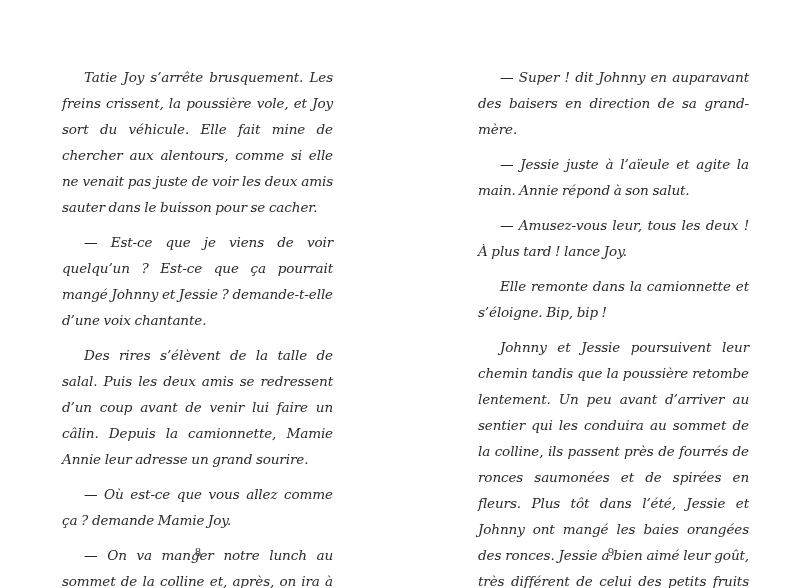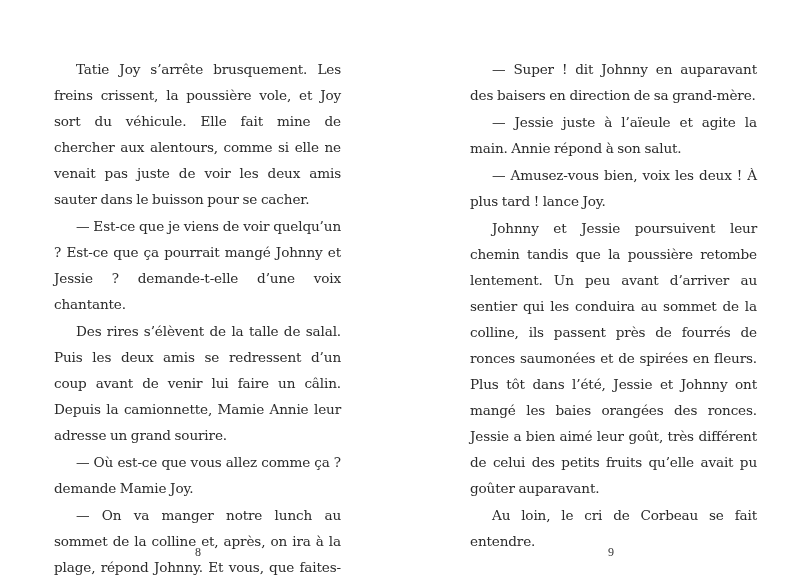--- a/index.html
+++ b/index.html
@@ -6,27 +6,28 @@
   body {
     width: 810px; height: 588px; background: #ffffff;
     position: relative; overflow: hidden;
     font-family: "DejaVu Serif", "Liberation Serif", serif;
     color: #2a2a2a;
   }
   .page { position: absolute; top: 55px; width: 289px; }
   .page.left { left: 53px; }
   .page.right { left: 469px; }
   .para {
-    margin: 1px;
+    margin: 9px;
     font-size: 13.6px;
     line-height: 26px;
     text-align: justify;
     text-indent: 22px;
     letter-spacing: -0.15px;
     word-spacing: -0.5px;
+    font-style: italic;
   }
   .page-num {
     position: absolute; top: 545px; width: 40px; text-align: center;
     font-size: 12px; color: #333;
     font-family: "Liberation Serif", serif;
   }
   .page-num.left { left: 178px; }
   .page-num.right { left: 591px; }
 </style>
 </head>
@@ -37,19 +38,20 @@
   <p class="para">— Est-ce que je viens de voir quelqu’un ? Est-ce que ça pourrait mangé Johnny et Jessie ? demande-t-elle d’une voix chantante.</p>
   <p class="para">Des rires s’élèvent de la talle de salal. Puis les deux amis se redressent d’un coup avant de venir lui faire un câlin. Depuis la camionnette, Mamie Annie leur adresse un grand sourire.</p>
   <p class="para">— Où est-ce que vous allez comme ça ? demande Mamie Joy.</p>
   <p class="para">— On va manger notre lunch au sommet de la colline et, après, on ira à la plage, répond Johnny. Et vous, que faites-vous ?</p>
 
 </div>
 
 <div class="page right">
   <p class="para">— Super ! dit Johnny en auparavant des baisers en direction de sa grand-mère.</p>
   <p class="para">— Jessie juste à l’aïeule et agite la main. Annie répond à son salut.</p>
-  <p class="para">— Amusez-vous bien, voix les deux ! À plus tard ! lance Joy.</p>
+  <p class="para">— Amusez-vous leur, tous les deux ! À plus tard ! lance Joy.</p>
+  <p class="para">Elle remonte dans la camionnette et s’éloigne. Bip, bip !</p>
   <p class="para">Johnny et Jessie poursuivent leur chemin tandis que la poussière retombe lentement. Un peu avant d’arriver au sentier qui les conduira au sommet de la colline, ils passent près de fourrés de ronces saumonées et de spirées en fleurs. Plus tôt dans l’été, Jessie et Johnny ont mangé les baies orangées des ronces. Jessie a bien aimé leur goût, très différent de celui des petits fruits qu’elle avait pu goûter auparavant.</p>
   <p class="para">Au loin, le cri de Corbeau se fait entendre.</p>
 </div>
 
 <div class="page-num left">8</div>
 <div class="page-num right">9</div>
 
 </body></html>

